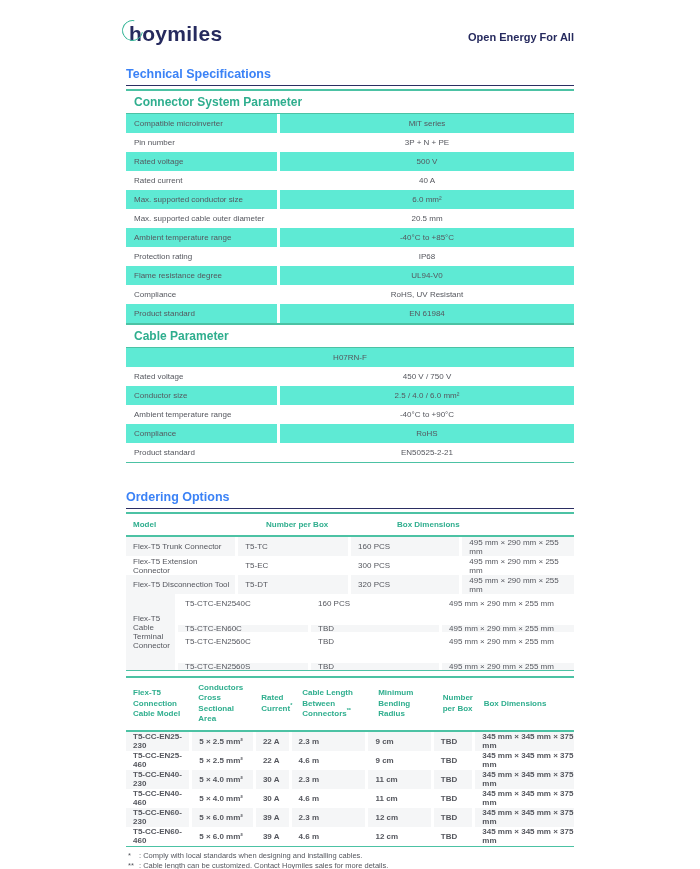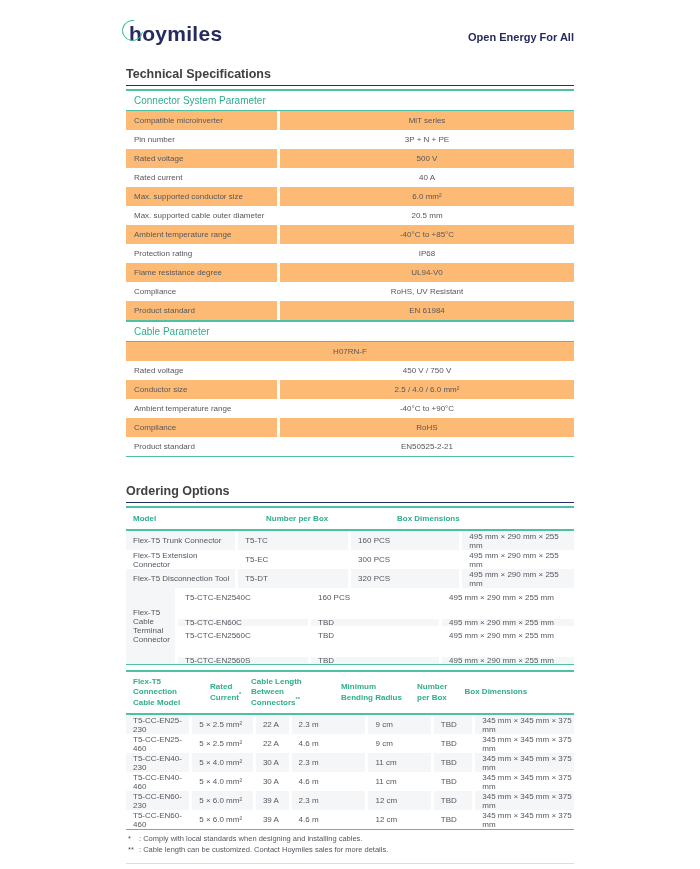--- a/index.html
+++ b/index.html
@@ -13,33 +13,33 @@
 
   
   .top-header { display:flex; justify-content:space-between; align-items:flex-start; height:34px; }
   .logo { position:relative; font-size:21px; font-weight:bold; color:#262a5e; letter-spacing:0.3px; padding-left:3px; line-height:1.1; }
   .logo-arc { position:absolute; left:-4px; top:-2px; width:21px; height:21px;
     border:1.7px solid #3bb79a; border-right-color:transparent; border-radius:50%;
     transform:rotate(-35deg); }
   .tagline { font-size:11px; font-weight:bold; color:#262a5e; margin-top:9px; }
 
   
-  .section-title { font-size:12.5px; font-weight:bold; color:#404040;
+  .section-title { font-size:12.5px; font-weight:bold; color:#3b82f6;
     padding-bottom:4px; border-bottom:1px solid #2b2e62; }
   .mt-tech { margin-top:11px; }
   .mt-order { margin-top:27px; }
 
   
   .param-table { margin-top:3px; border-bottom:1.5px solid #4cc2a4; }
   .band { border-top:2px solid #4cc2a4; border-bottom:1.5px solid #4cc2a4;
-    padding:4px 8px 4px 8px; font-size:10px; font-weight:normal; color:#2fae8e; }
+    padding:4px 8px 4px 8px; font-size:12px; font-weight:bold; color:#2fae8e; }
   .prow { display:flex; height:19px; font-size:8px; column-gap:3px; }
   .pl { width:151px; display:flex; align-items:center; padding-left:8px; }
   .pv { flex:1; display:flex; align-items:center; justify-content:center; }
-  .prow.odd .pl, .prow.odd .pv { background:#fdba74; }
+  .prow.odd .pl, .prow.odd .pv { background:#5eead4; }
 
   
   .otable1 { margin-top:3px; border-top:2px solid #4cc2a4; border-bottom:1.5px solid #4cc2a4; }
   .ohead1 { display:flex; column-gap:3px; border-bottom:2px solid #4cc2a4;
     font-size:8px; font-weight:bold; color:#2fae8e; }
   .ohead1 > div { padding:6px 0 6px 7px; }
   .c1 { width:129px; } .c2 { width:130px; } .c3 { width:128px; } .c4 { width:132px; }
   .orow { display:flex; column-gap:3px; height:19px; font-size:8px; }
   .orow > div { display:flex; align-items:center; padding-left:7px; }
   .orow.odd > div { background:#f5f6f7; }
@@ -52,21 +52,21 @@
   .osub.odd > div { background:#f5f6f7;margin-top:12px; }
 
   
   .otable2 { margin-top:5px; border-top:2px solid #4cc2a4; border-bottom:1.5px solid #4cc2a4; }
   .ohead2 { display:flex; column-gap:3px; border-bottom:2px solid #4cc2a4;
     font-size:8px; font-weight:bold; color:#2fae8e; line-height:1.3; }
   .ohead2 > div { display:flex; align-items:center; padding:5px 0 5px 7px; }
   .k1 { width:75px; } .k2 { width:72px; } .k3 { width:38px; } .k4 { width:88px; }
   .k5 { width:74px; } .k6 { width:45px; } .k7 { width:118px; }
   .crow { display:flex; column-gap:3px; height:19px; font-size:8px; }
-  .crow > div { display:flex; align-items:center; padding-left:7px; }
+  .crow > div { display:flex; align-items:center; padding-left:7px;font-weight:bold; }
   .crow.odd > div { background:#f5f6f7; }
   sup { font-size:5.5px; vertical-align:super; line-height:0; }
 
   
   .footnotes { margin-top:4px; font-size:7.5px; line-height:1.45; }
   .fn { display:flex; }
   .fn-marker { width:13px; padding-left:2px; }
   .page-footer { margin-top:7px; border-top:1px solid #dedee0; padding-top:6px;
     text-align:right; font-size:7.5px; color:#55575e; }
 </style>
@@ -213,20 +213,23 @@
         </div>
       </div>
     </div>
   </div>
 
   <div class="otable2">
     <div class="ohead2">
       <div class="k1">
           <span><span>Flex-T5 Connection Cable Model</span><sup></sup></span>
         </div>
+      <div class="k2">
+          <span><span>Conductors Cross Sectional Area</span><sup></sup></span>
+        </div>
       <div class="k3">
           <span><span>Rated Current</span><sup>*</sup></span>
         </div>
       <div class="k4">
           <span><span>Cable Length Between Connectors</span><sup>**</sup></span>
         </div>
       <div class="k5">
           <span><span>Minimum Bending Radius</span><sup></sup></span>
         </div>
       <div class="k6">

